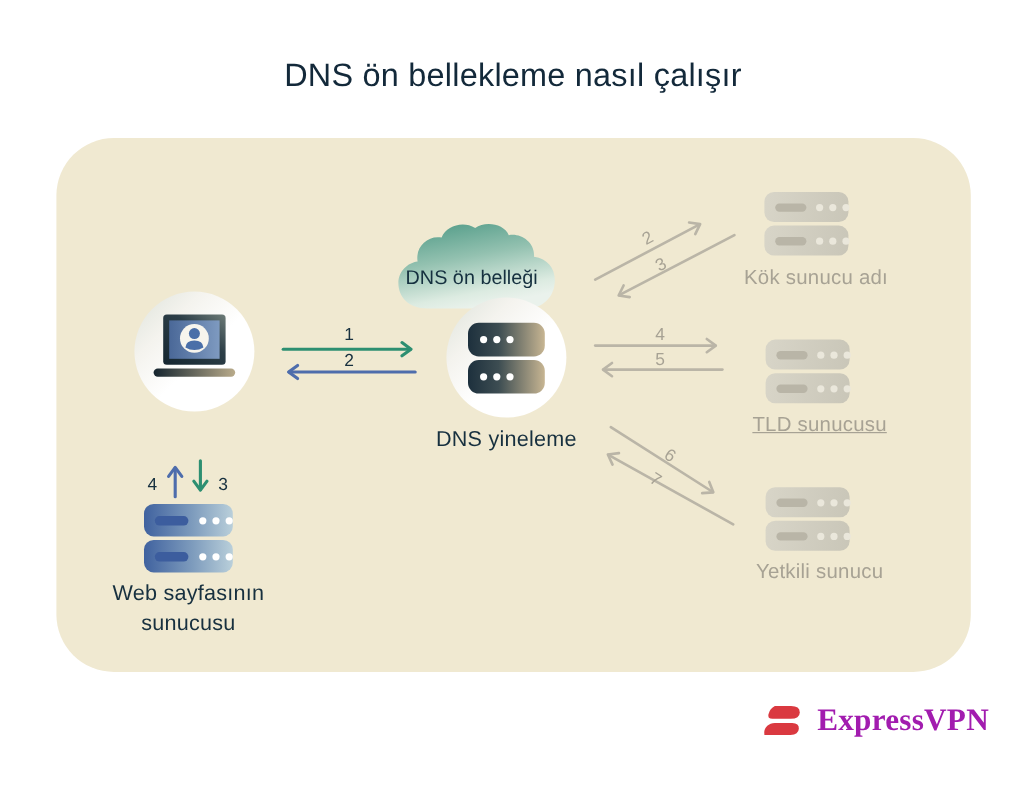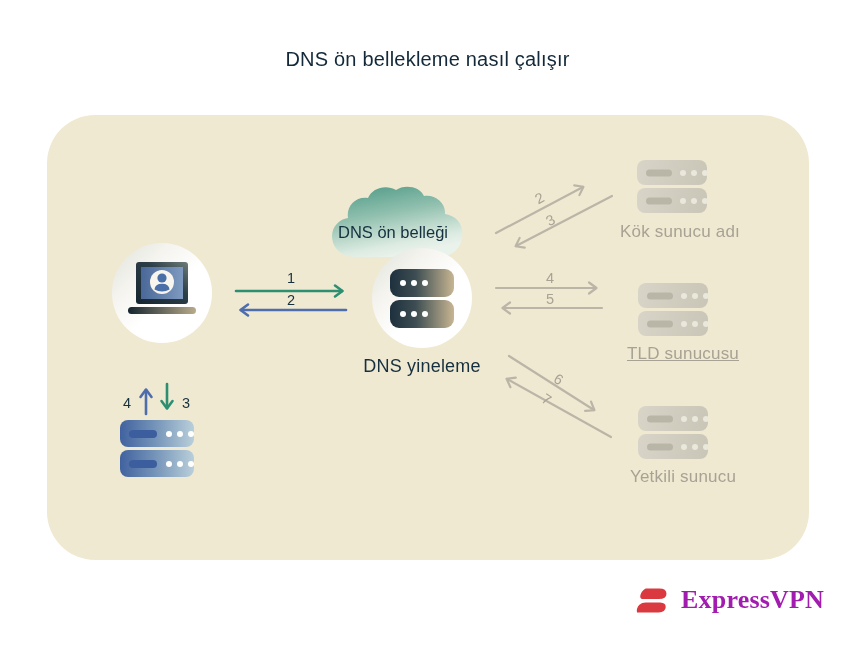--- a/index.html
+++ b/index.html
@@ -2,21 +2,21 @@
 <html><head>
 <meta charset="utf-8">
 <style>
   html,body{margin:0;padding:0;background:#ffffff;}
   .canvas{
     position:relative;width:855px;height:657px;background:#ffffff;overflow:hidden;
     font-family:"Liberation Sans","DejaVu Sans",sans-serif;
   }
   .title{
     position:absolute;top:48px;left:0;width:855px;text-align:center;
-    font-size:20px;font-weight:500;color:#13293a;letter-spacing:.2px;
+    font-size:27px;font-weight:500;color:#13293a;letter-spacing:.2px;
   }
   .panel{
     position:absolute;left:47px;top:115px;width:762px;height:445px;
     background:#f0e9d1;border-radius:48px;
   }
   .circle{
     position:absolute;width:100px;height:100px;border-radius:50%;
     background:linear-gradient(135deg,#dde2da 0%,#f4f3ee 28%,#ffffff 55%);
   }
   .circle-client{left:112px;top:243px;}
@@ -214,20 +214,24 @@
     </div>
     <div class="unit">
       <span class="bar"></span>
       <span class="dots">
           <span class="dot"></span>
           <span class="dot"></span>
           <span class="dot"></span>
         </span>
     </div>
   </div>
+  <div class="node-label" style="left:62px;top:482px;width:190px;line-height:25px;">
+    <div>Web sayfasının</div>
+    <div>sunucusu</div>
+  </div>
 
   <svg class="arrow-layer" width="855" height="657" viewBox="0 0 855 657">
     <defs>
       <marker id="ah-green" markerUnits="userSpaceOnUse" markerWidth="18" markerHeight="18" refX="9" refY="9" orient="auto">
         <path d="M2,3.5 L9.5,9 L2,14.5" fill="none" stroke="#2d8f71" stroke-width="2.6" stroke-linecap="round" stroke-linejoin="round"></path>
       </marker>
       <marker id="ah-blue" markerUnits="userSpaceOnUse" markerWidth="18" markerHeight="18" refX="9" refY="9" orient="auto">
         <path d="M2,3.5 L9.5,9 L2,14.5" fill="none" stroke="#4e6dac" stroke-width="2.6" stroke-linecap="round" stroke-linejoin="round"></path>
       </marker>
       <marker id="ah-gray" markerUnits="userSpaceOnUse" markerWidth="18" markerHeight="18" refX="9" refY="9" orient="auto">

